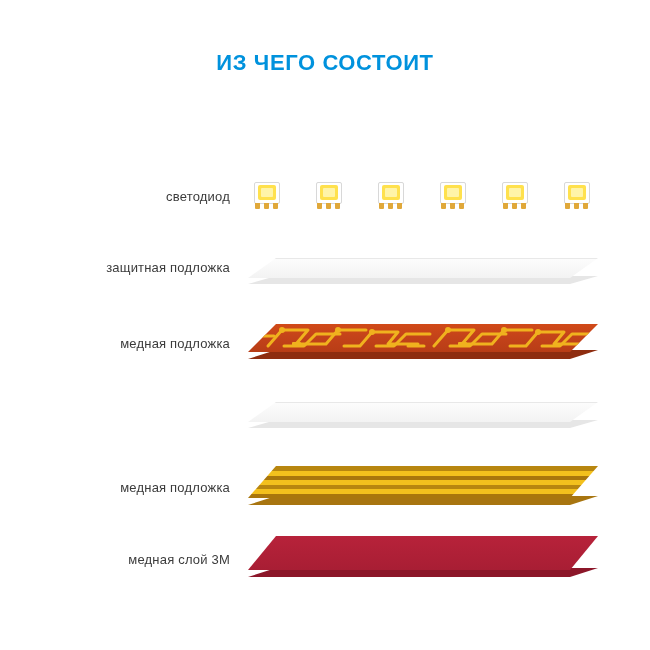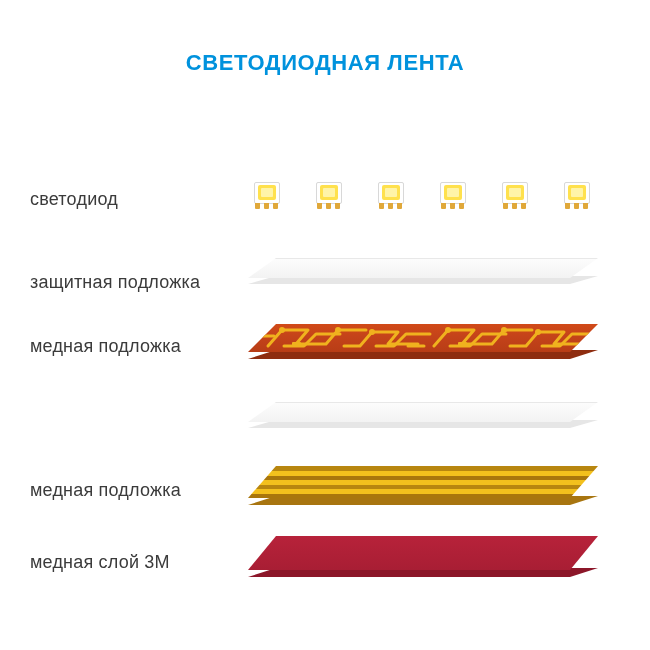--- a/index.html
+++ b/index.html
@@ -45,22 +45,23 @@
     width: 650px;
   }
   .row {
     position: relative;
     height: 72px;
   }
   .row-label {
     position: absolute;
     left: 30px;
     width: 200px;
+    text-align: right;
     color: #3b3b3b;
-    font-size: 18px;
+    font-size: 13px;
     letter-spacing: 0.2px;
     white-space: nowrap;
   }
   .row-art {
     position: absolute;
     left: 248px;
     top: 0;
     width: 360px;
     height: 72px;
   }
@@ -204,21 +205,21 @@
     height: 9px;
     background: #8c1629;
   }
 </style>
 </head>
 <body>
 
 <div class="page">
 
   <div class="title">
-    <span class="line">СВЕТОДИОДНАЯ ЛЕНТА</span>
+    <span class="line">ИЗ ЧЕГО СОСТОИТ</span>
   </div>
 
   <div class="rows">
 
     <div class="row row-leds">
       <div class="row-label">светодиод</div>
       <div class="leds">
         <div class="led" style="left:0px">
           <div class="body"></div>
           <div class="chip"></div>
@@ -270,21 +271,21 @@
           <div class="pins">
             <div class="pin" style="left:1px"></div>
             <div class="pin" style="left:10px"></div>
             <div class="pin" style="left:19px"></div>
           </div>
         </div>
       </div>
     </div>
 
     <div class="row">
-      <div class="row-label" style="top:40px">защитная подложка</div>
+      <div class="row-label" style="top:28px">защитная подложка</div>
       <div class="row-art">
         <div class="slab">
           <div class="face white-edge"></div>
           <div class="face white-top"></div>
         </div>
       </div>
     </div>
 
     <div class="row">
       <div class="row-label" style="top:32px">медная подложка</div>

